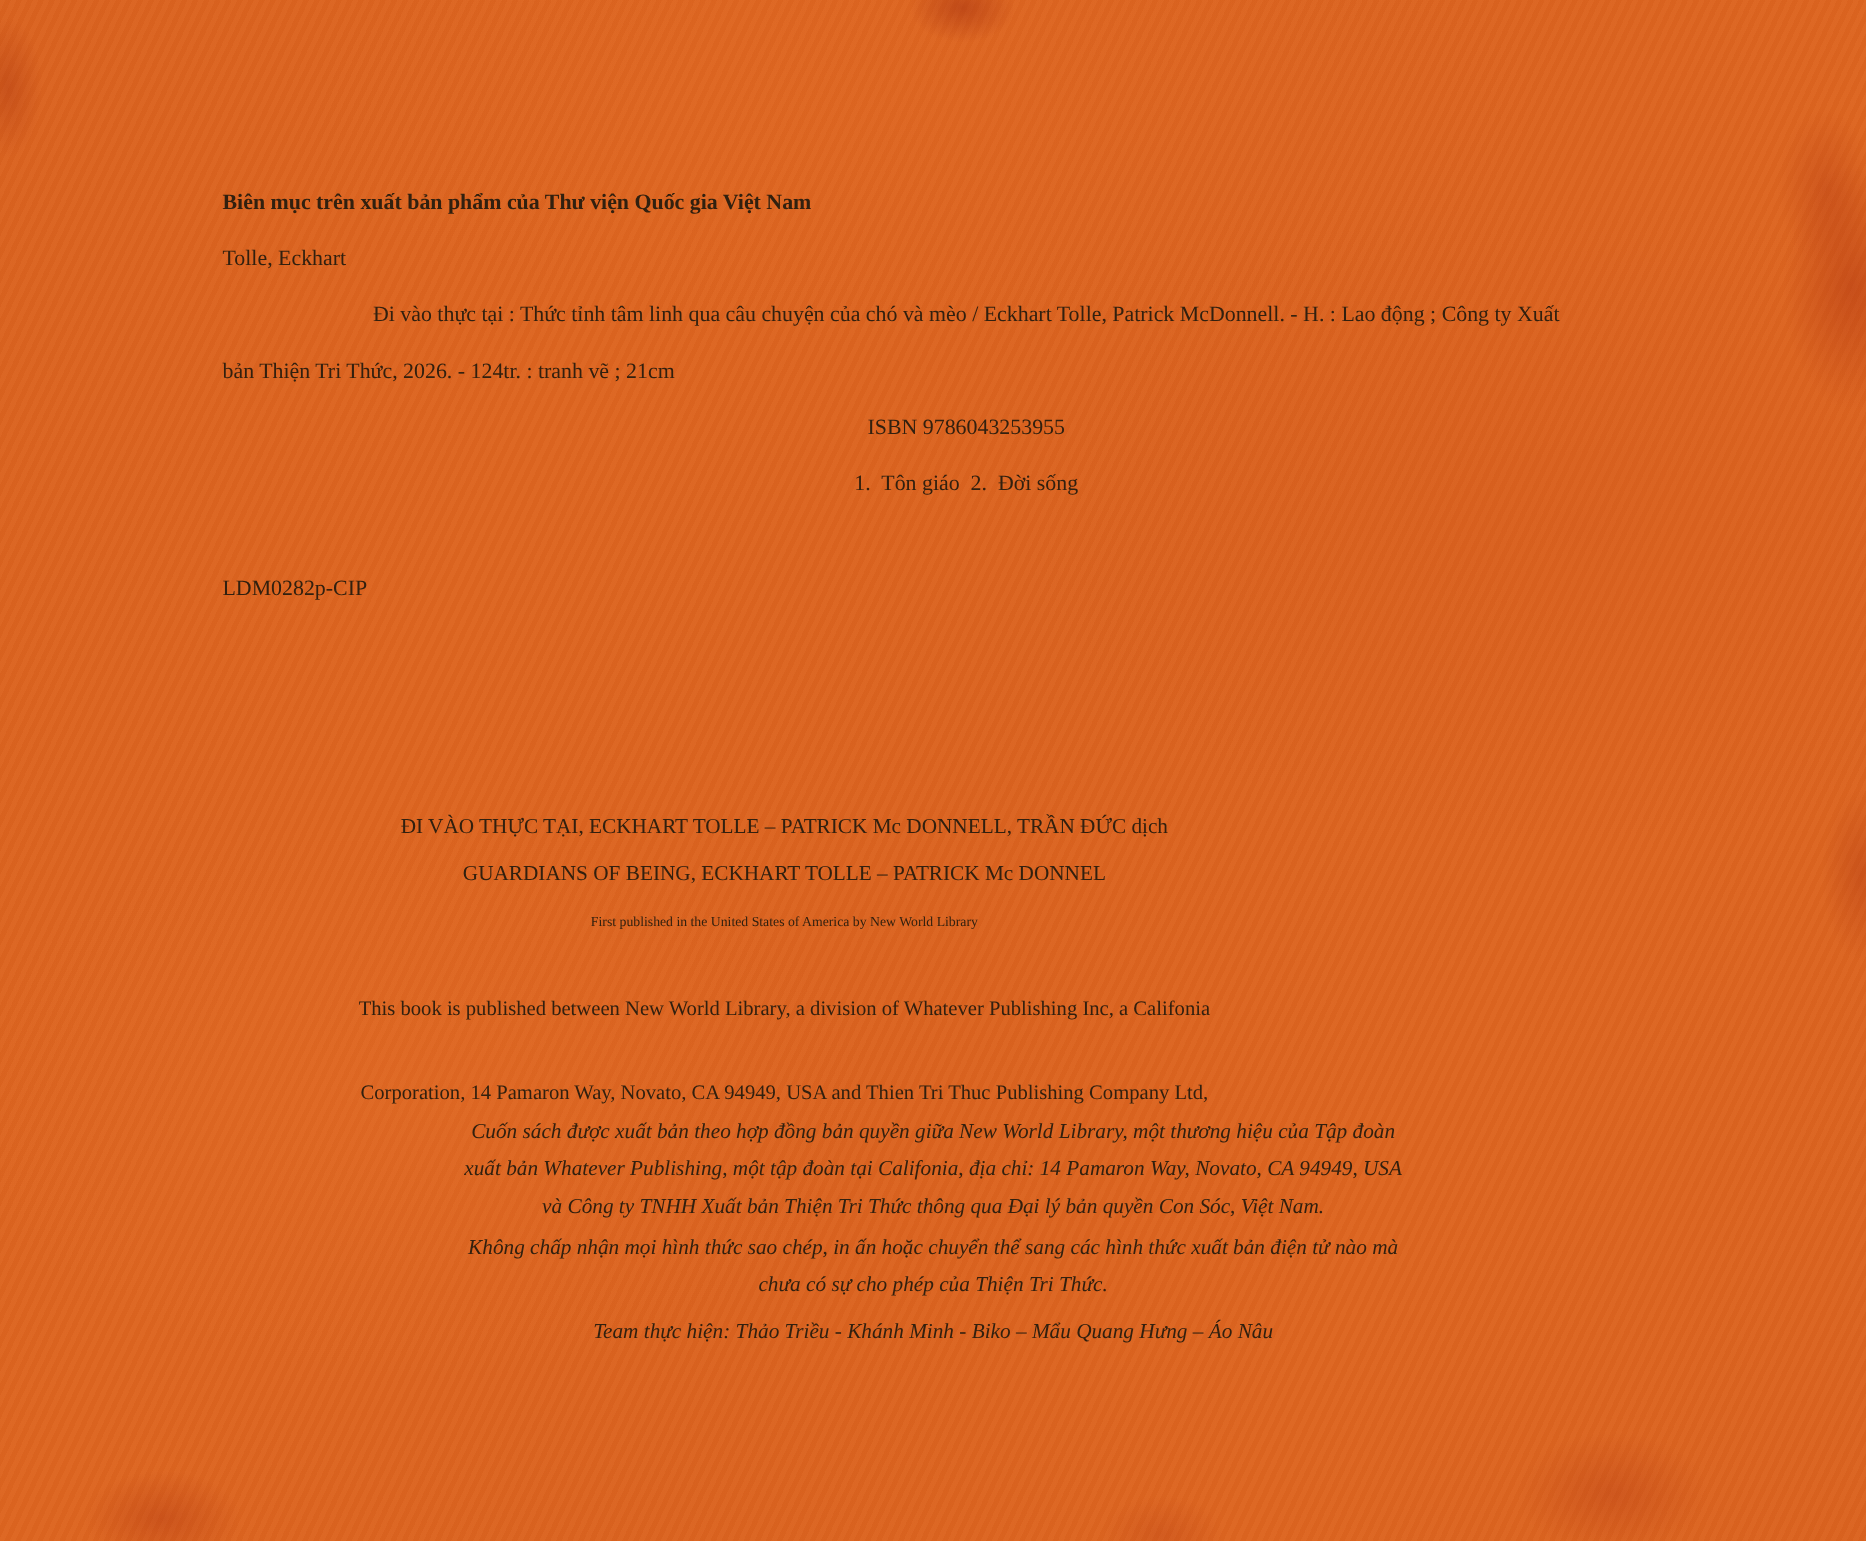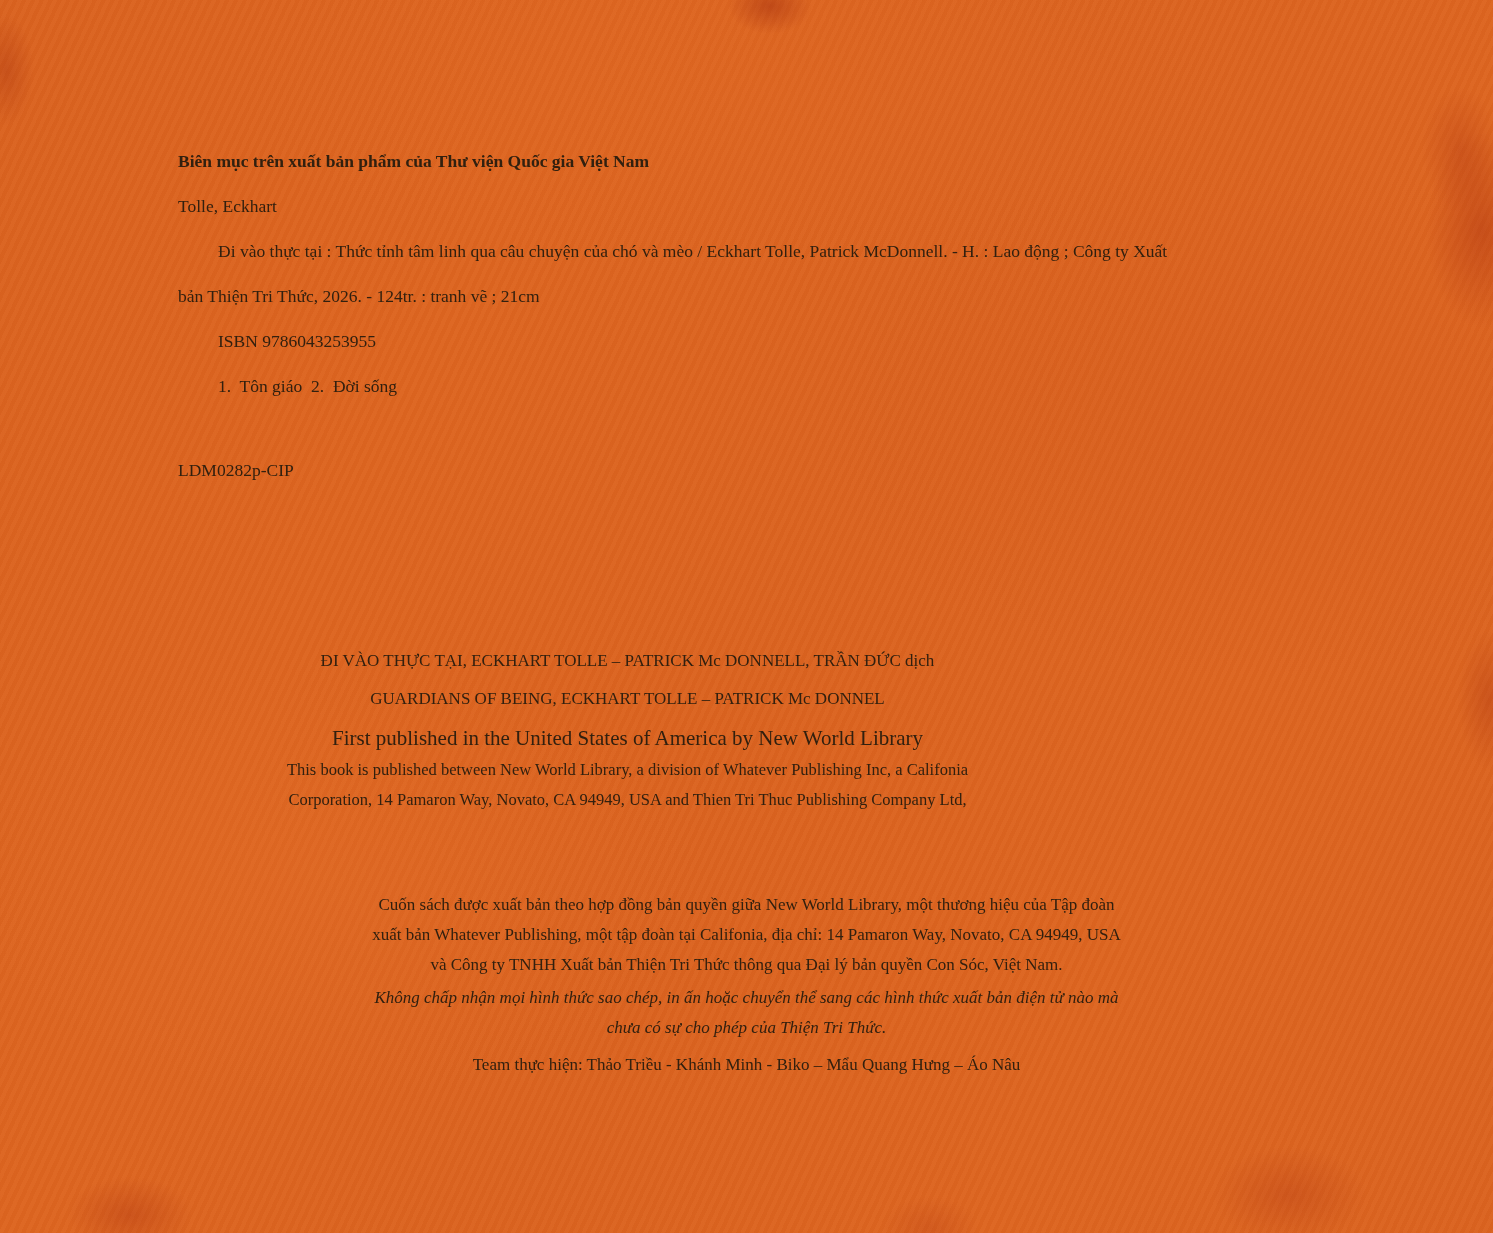--- a/index.html
+++ b/index.html
@@ -34,41 +34,41 @@
   }
   .page p { margin: 0; white-space: pre-wrap; }
 
   
   .cip {
     position: absolute; left: 178px; top: 139px; width: 1150px;
     font-size: 17.5px;
   }
   .cip p { line-height: 45px; }
   .cip .bold { font-weight: bold; }
-  .cip .indent { padding-left: 40px; }
+  .cip .indent { padding-left: 40px; text-align: center; }
   .cip-code {
     position: absolute; left: 178px; top: 448px; width: 1129px;
     font-size: 17.5px; line-height: 45px; text-align: left;
   }
 
   
   .credits {
     position: absolute; left: 0; top: 642px; width: 1255px;
     text-align: center;
   }
   .credits .title-line { font-size: 17px; line-height: 38px; }
-  .credits .first-pub  { font-size: 21px; line-height: 33px; margin-top: 4px; }
-  .credits .body-line  { font-size: 16.5px; line-height: 29.5px; }
+  .credits .first-pub  { font-size: 11px; line-height: 33px; margin-top: 4px; }
+  .credits .body-line  { font-size: 16.5px; line-height: 29.5px; margin-top: 37px; }
 
   
   .rights {
     position: absolute; left: 0; top: 890px; width: 1493px;
     text-align: center; font-size: 17px;
   }
-  .rights p { line-height: 30px; }
+  .rights p { line-height: 30px; font-style: italic; }
   .rights .notice { font-style: italic; }
   .rights .notice-first { margin-top: 3px; }
   .rights .team { margin-top: 7px; }
 </style>
 </head>
 <body>
 
 <div class="page">
 
   <section class="cip">

